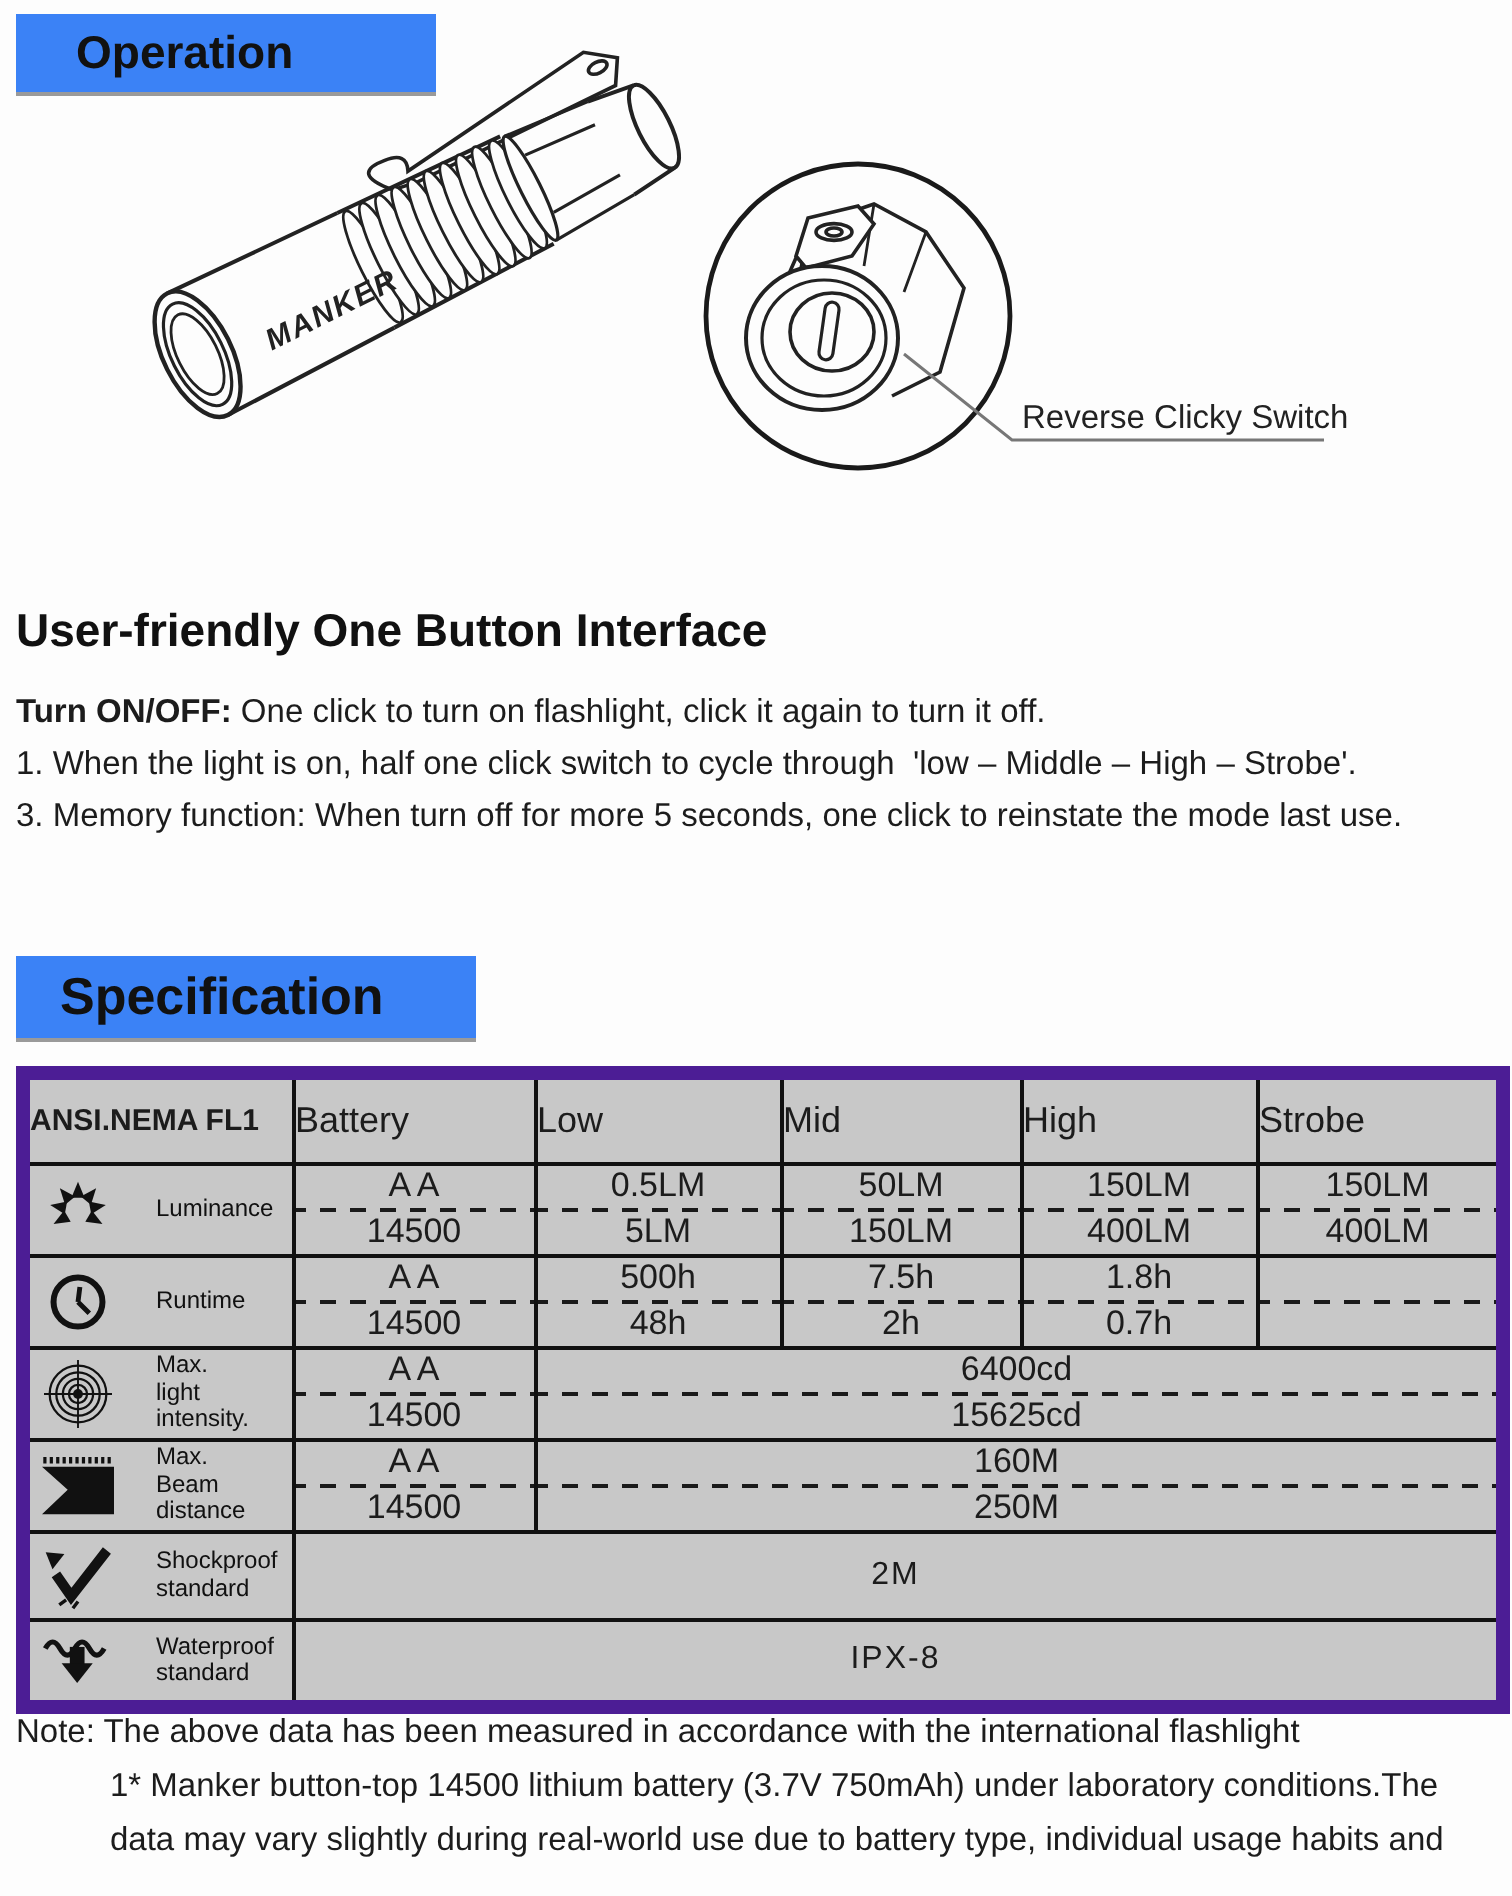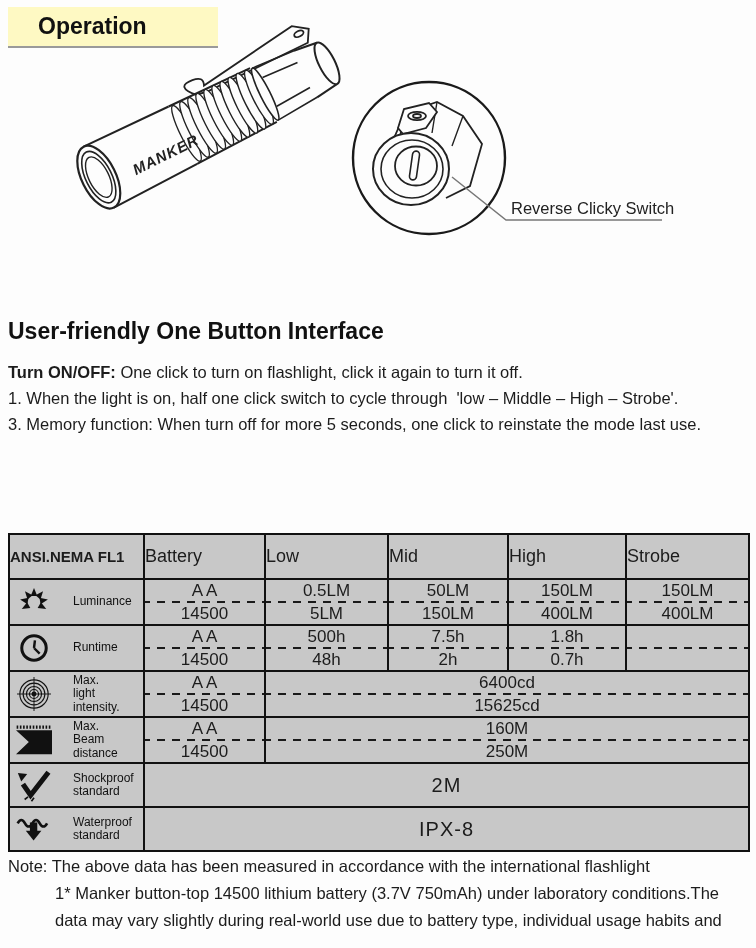--- a/index.html
+++ b/index.html
@@ -1,47 +1,47 @@
 <!DOCTYPE html>
 <html><head>
 <meta charset="utf-8">
 <style>
   html,body{margin:0;padding:0;background:#fdfdfd;}
   .page{position:relative;width:756px;height:948px;background:#fdfdfd;overflow:hidden;
         font-family:"Liberation Sans",sans-serif;color:#1c1c1c;}
-  .gray-bar{position:absolute;background:#fef9c3;border-bottom:2px solid #9a9a9a;
+  .gray-bar{position:absolute;background:#3b82f6;border-bottom:2px solid #9a9a9a;
             display:flex;align-items:center;}
   .gray-bar span{font-weight:bold;color:#111;}
   #op-bar{left:8px;top:7px;width:210px;height:39px;}
   #op-bar span{font-size:23px;padding-left:30px;}
   #spec-bar{left:8px;top:478px;width:230px;height:41px;}
   #spec-bar span{font-size:26px;padding-left:22px;}
   #illustration{position:absolute;left:0;top:0;width:756px;height:280px;}
-  .interface{position:absolute;left:8px;top:318px;width:744px;}
+  .interface{position:absolute;left:8px;top:302px;width:744px;}
   .interface h2{margin:0 0 14px 0;font-size:23px;color:#111;}
   .bodyline{font-size:16.5px;line-height:26px;white-space:pre-wrap;}
   .b{font-weight:bold;}
   
   #spec-table{position:absolute;left:8px;top:533px;width:740px;border-collapse:collapse;
-              table-layout:fixed;border:1px solid #4c1d95;}
+              table-layout:fixed;border:7px solid #4c1d95;}
   #spec-table td,#spec-table th{border:2px solid #111;background:#c8c8c8;padding:0;
               overflow:hidden;vertical-align:middle;}
   #spec-table tr{height:44px;}
   #spec-table tr.head{height:45px;}
   th.ansi{font-size:15px;font-weight:bold;text-align:left;padding-left:8px;}
   th.col{font-size:18px;font-weight:normal;text-align:left;}
   .split{display:flex;flex-direction:column;height:44px;}
   .split .half{flex:1;display:flex;align-items:center;justify-content:center;
                font-size:17px;text-align:right;}
   .dash{height:2px;margin:0 -3px;flex:0 0 2px;
         background:repeating-linear-gradient(90deg,#1a1a1a 0 8px,transparent 8px 15px);}
   .label-cell .inner{display:flex;align-items:center;gap:20px;padding-left:5px;}
   .icon-box{width:38px;min-width:38px;display:flex;justify-content:center;align-items:center;}
   .lbl{font-size:12px;line-height:13.5px;color:#111;}
-  .big-val{font-size:20px;text-align:center;letter-spacing:1px;margin-top:24px;}
+  .big-val{font-size:16px;text-align:center;letter-spacing:1px;margin-top:24px;}
   .note{position:absolute;left:8px;top:853px;width:744px;font-size:16.5px;line-height:27px;}
   .note .cont{padding-left:47px;}
   svg text{font-family:"Liberation Sans",sans-serif;}
 </style>
 </head>
 <body>
 
 <div class="page">
 
   <svg id="illustration" viewBox="0 0 756 280" fill="none">
@@ -108,20 +108,23 @@
     <span>Operation</span>
   </div>
 
   <div class="interface">
     <h2>User-friendly One Button Interface</h2>
     <div class="bodyline"><span class="b">Turn ON/OFF:</span><span> One click to turn on flashlight, click it again to turn it off.</span></div>
     <div class="bodyline">1. When the light is on, half one click switch to cycle through  'low – Middle – High – Strobe'.</div>
     <div class="bodyline">3. Memory function: When turn off for more 5 seconds, one click to reinstate the mode last use.</div>
   </div>
 
+  <div id="spec-bar" class="gray-bar">
+    <span>Specification</span>
+  </div>
 
   <table id="spec-table">
     <colgroup>
       <col style="width:135px">
         <col style="width:121px">
         <col style="width:123px">
       <col style="width:120px">
         <col style="width:118px">
         <col style="width:123px">
     </colgroup>

